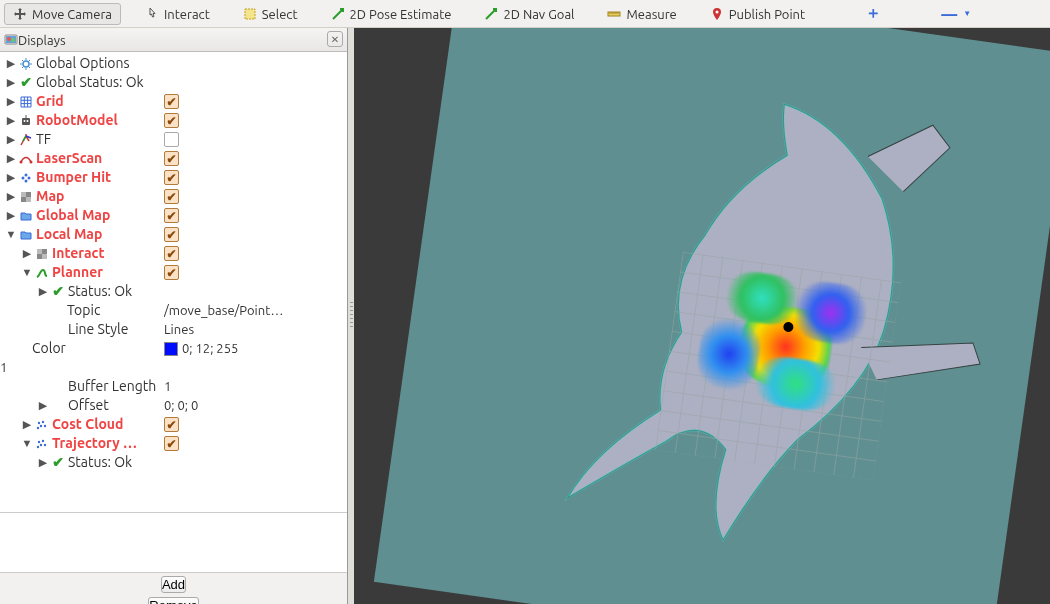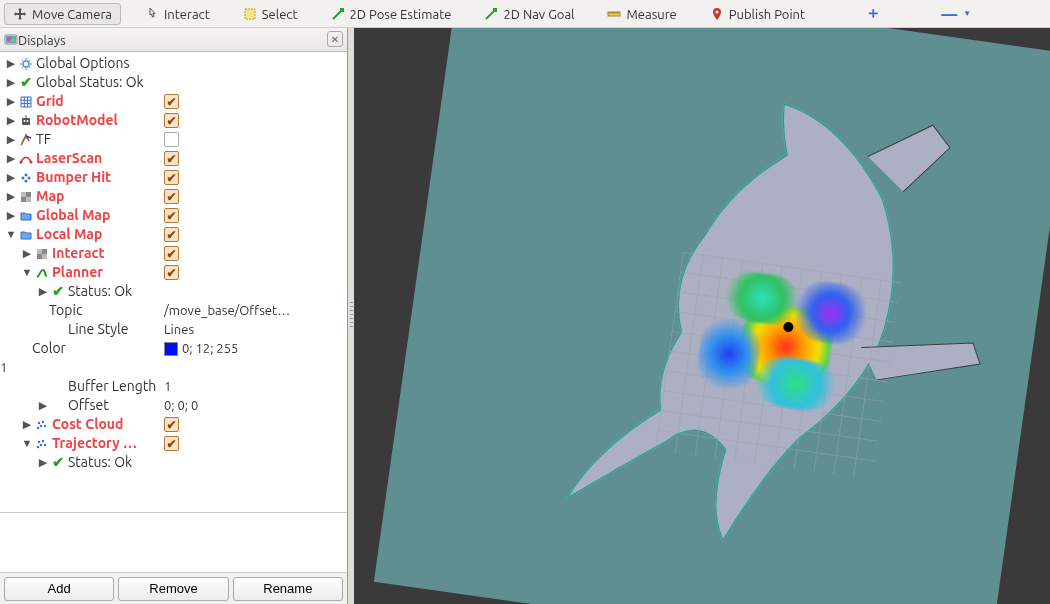--- a/index.html
+++ b/index.html
@@ -20,21 +20,21 @@
 .arrow.blank { visibility: hidden; }
 .row-icon { width: 16px; display: inline-flex; justify-content: center; margin-right: 2px; flex-shrink: 0; }
 .lbl { color: #333; }
 .lbl.bold { font-weight: bold; }
 .lbl.link { color: #ef4444; }
 .check { color: #2a9d2a; font-weight: bold; }
 .chk-box { width: 15px; height: 15px; border: 1px solid #b37a3a; border-radius: 2px; background: #fbe2c7; display: inline-flex; align-items: center; justify-content: center; color: #8a4a0a; font-size: 12px; font-weight: bold; cursor: pointer; }
 .chk-box.unchecked { background: #fff; border-color: #aaa; color: transparent; }
 .color-swatch { width: 14px; height: 14px; background: #000cff; border: 1px solid #888; display: inline-block; margin-right: 4px; }
 .description-pane { height: 60px; background: #fff; border-top: 1px solid #ccc; }
-.bottom-buttons { height: 32px; display: flex; align-items: center; gap: 4px; padding: 3px 4px; background: #f2f1f0; border-top: 1px solid #ccc; }
+.bottom-buttons { height: 32px; display: flex; align-items: center; gap: 4px; padding: 3px 4px; background: #f2f1f0; border-top: 1px solid #ccc; flex-direction: column; }
 .bottom-buttons button { flex: 1; height: 24px; border: 1px solid #aaa; border-radius: 3px; background: linear-gradient(#fdfdfd,#ececec); font-size: 13px; cursor: pointer; }
 .splitter { width: 6px; background: #e0ded9; cursor: col-resize; display: flex; align-items: center; justify-content: center; }
 .splitter-grip { width: 3px; height: 28px; background: repeating-linear-gradient(#999 0 1px, transparent 1px 4px); }
 .viewport { flex: 1; background: #3a3a3a; position: relative; overflow: hidden; }
 .map-plane { position: absolute; left: 60px; top: -20px; width: 620px; height: 620px; background: #5f8f90; transform: rotate(8deg); }
 .local-grid { position: absolute; left: 260px; top: 250px; width: 220px; height: 200px; background-image: linear-gradient(#96a5a5 1px, transparent 1px), linear-gradient(90deg, #96a5a5 1px, transparent 1px); background-size: 20px 20px; opacity: 0.55; }
 .robot-dot { position: absolute; left: 370px; top: 305px; width: 10px; height: 10px; background: #000; border-radius: 50%; }
 .cost-cloud { position: absolute; left: 290px; top: 250px; width: 170px; height: 150px; }
 .cloud-blob { position: absolute; border-radius: 40%; filter: blur(1px); }
 .scan-path { position: absolute; opacity: 0.7; }
@@ -311,27 +311,27 @@
           <div class="tree-label" style="padding-left:36px">
             <span class="arrow">▶</span>
             <span class="row-icon">
               <span class="check">✔</span>
             </span>
             <span class="lbl">Status: Ok</span>
           </div>
           <div class="tree-value"></div>
         </div>
         <div class="tree-row">
-          <div class="tree-label" style="padding-left:17px">
+          <div class="tree-label" style="padding-left:35px">
             <span class="arrow blank"></span>
             <span class="row-icon"></span>
             <span class="lbl">Topic</span>
           </div>
           <div class="tree-value">
-            <span>/move_base/Offset…</span>
+            <span>/move_base/Point…</span>
           </div>
         </div>
         <div class="tree-row">
           <div class="tree-label" style="padding-left:36px">
             <span class="arrow blank"></span>
             <span class="row-icon"></span>
             <span class="lbl">Line Style</span>
           </div>
           <div class="tree-value">
             <span>Lines</span>

